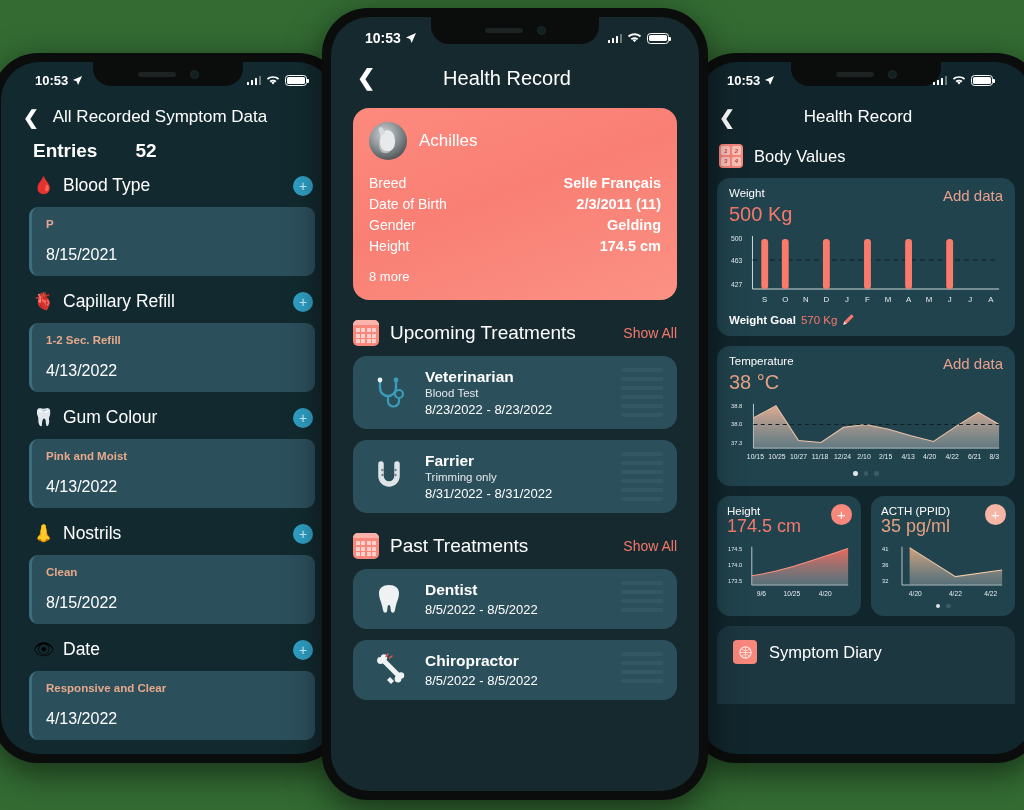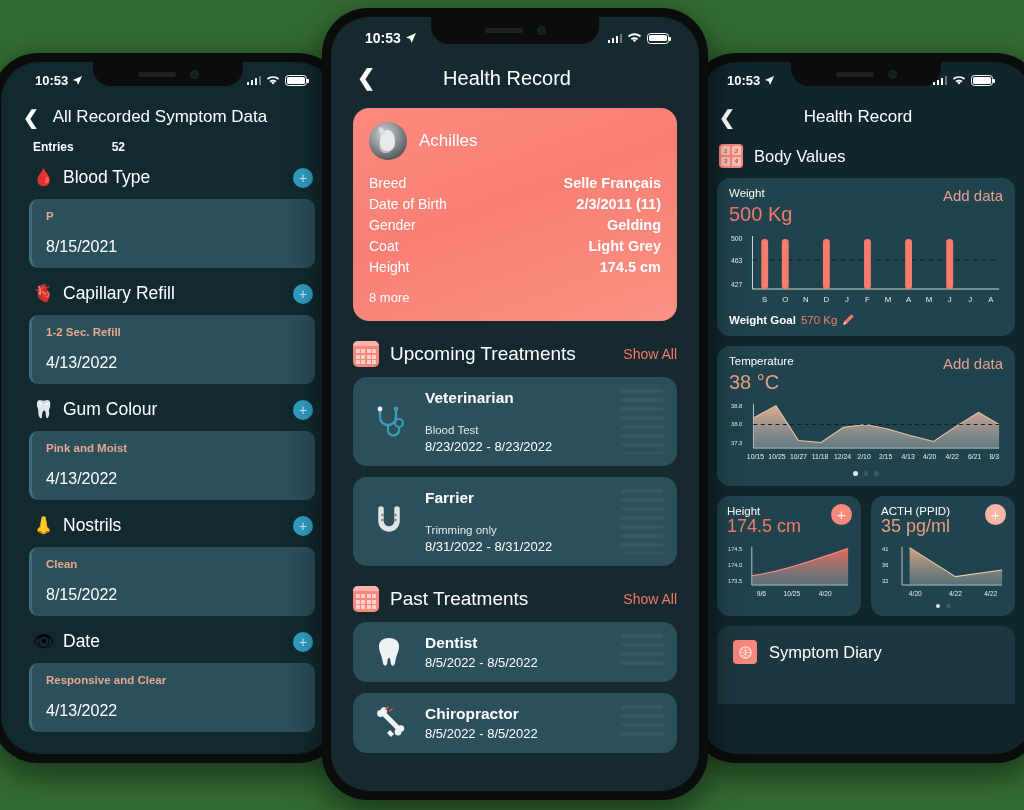--- a/index.html
+++ b/index.html
@@ -87,21 +87,21 @@
   
   #phone-left { left: -8px; top: 53px; width: 352px; height: 710px; }
   #phone-left .screen { background: #122a2f; }
   #phone-left .statusbar { padding: 11px 28px 0 34px; font-size: 13px; }
   #phone-left .navbar { padding: 16px 20px 0 22px; height: 42px; }
   #phone-left .navtitle { font-size: 17px; }
   #phone-left .backchev { font-size: 19px; }
 
   .entries-row {
     display: flex; align-items: center;
-    padding: 10px 30px 2px 32px; color: #fff; font-size: 12px; font-weight: 600;
+    padding: 10px 30px 2px 32px; color: #fff; font-size: 19px; font-weight: 600;
   }
   .entries-row .ev { margin-left: 38px; font-weight: 600; }
 
   .symptom-list { padding: 0 0 0 0; }
   .symptom-head {
     display: flex; align-items: center; gap: 10px;
     padding: 11px 22px 11px 32px;
     position: relative;
   }
   .symptom-head .emoji { font-size: 17px; line-height: 1; width: 20px; text-align: center; }
@@ -199,21 +199,21 @@
   }
   .tr-card::after {
     content:''; position: absolute; right: 14px; top: 12px; bottom: 12px; width: 42px;
     background:
       repeating-linear-gradient(to bottom, rgba(255,255,255,.045) 0 4px, transparent 4px 9px);
     border-radius: 3px;
   }
   .tr-ico { width: 44px; flex: none; display: flex; align-items: center; justify-content: center; }
   .tr-body { flex: 1; min-width: 0; }
   .tr-title { color: #fff; font-size: 15.5px; font-weight: 600; }
-  .tr-sub { color: #e4e9ea; font-size: 11.5px; margin-top: 17px; }
+  .tr-sub { color: #e4e9ea; font-size: 11.5px; margin-top: 1px; }
   .tr-date { color: #fff; font-size: 13px; margin-top: 3px; font-weight: 500; }
 
   
   #phone-right { left: 690px; top: 53px; width: 352px; height: 710px; }
   #phone-right .screen { background: #11262c; }
   #phone-right .statusbar { padding: 11px 40px 0 28px; font-size: 13px; }
   #phone-right .navbar { padding: 16px 24px 0 20px; height: 42px; }
   #phone-right .navtitle { font-size: 17px; }
   #phone-right .backchev { font-size: 19px; }
 
@@ -651,24 +651,20 @@
           </div>
           <div class="pet-row">
             <span class="k">Date of Birth</span>
             <span class="v">2/3/2011 (11)</span>
           </div>
           <div class="pet-row">
             <span class="k">Gender</span>
             <span class="v">Gelding</span>
           </div>
           <div class="pet-row">
-            <span class="k">Coat</span>
-            <span class="v">Light Grey</span>
-          </div>
-          <div class="pet-row">
             <span class="k">Height</span>
             <span class="v">174.5 cm</span>
           </div>
         </div>
         <div class="pet-more">8 more</div>
       </div>
 
       <div class="sec-head">
         <span class="sec-icon">
           <span class="grid">

